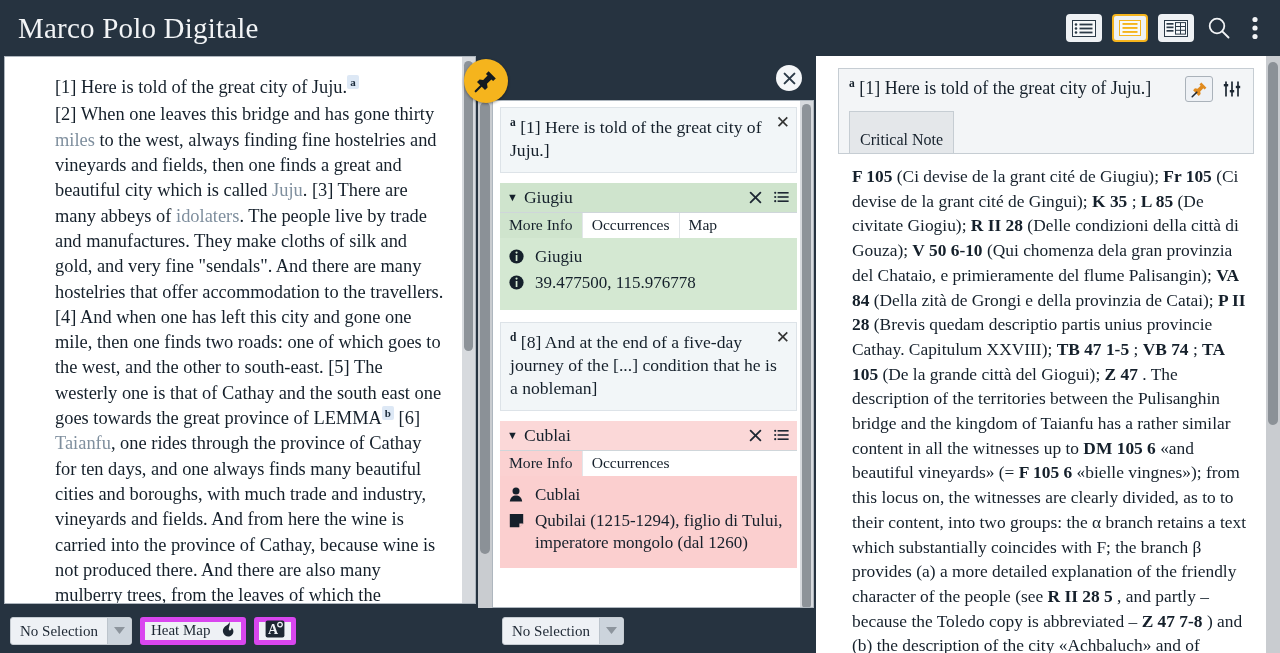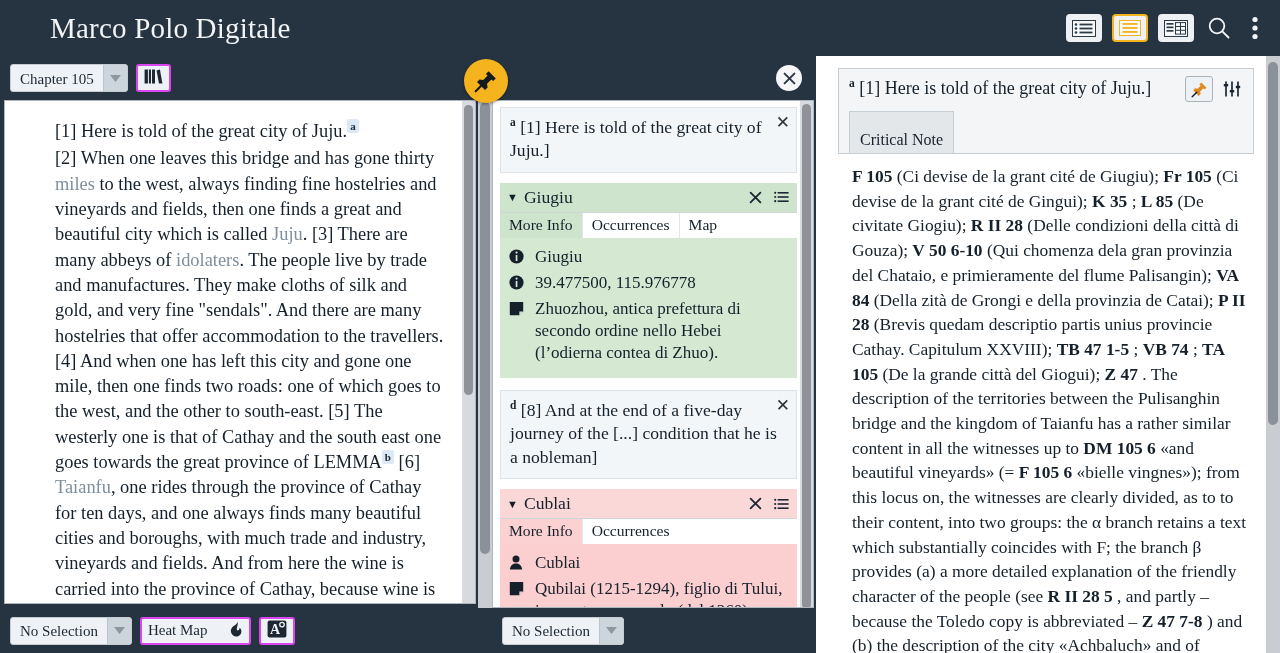--- a/index.html
+++ b/index.html
@@ -18,21 +18,20 @@
     align-items: center;
     padding: 0 14px 0 18px;
     position: relative;
   }
   #app-title {
     color: #f2f4f6;
     font-size: 29px;
     font-family: "Liberation Serif", serif;
     letter-spacing: .2px;
     white-space: nowrap;
-    margin-left: 32px;
   }
   #header-tools {
     margin-left: auto;
     display: flex;
     align-items: center;
     gap: 10px;
   }
   .view-icon {
     width: 36px; height: 28px;
     background: #eef1f4;
@@ -81,24 +80,24 @@
   }
   .sel-arrow {
     width: 24px;
     background: #ccd4dc;
     border-left: 1px solid #bcc4cc;
     display: flex; align-items: center; justify-content: center;
   }
   .tool-btn {
     height: 28px; min-width: 30px;
     background: #eef1f5;
-    border: 2px solid #d946ef;
+    border: 5px solid #d946ef;
     border-radius: 3px;
     display: flex; align-items: center; justify-content: center;
-    padding: 0 6px; gap: 22px;
+    padding: 0 6px; gap: 11px;
     font-size: 15px; color: #1d2733;
     white-space: nowrap;
   }
   #left-text-area {
     flex: 1;
     background: #ffffff;
     border: 1px solid #aeb6be;
     margin: 0 2px 4px 4px;
     position: relative;
     overflow: hidden;
@@ -404,40 +403,20 @@
         <circle cx="3" cy="20.5" r="2.6" fill="#f2f4f6"></circle>
       </svg>
     </div>
   </div>
 </div>
 
 <div id="workspace">
 
   <div id="left-panel">
 
-    <div id="left-toolbar">
-      <div class="sel-box">
-        <span class="sel-label">Chapter 105</span>
-        <span class="sel-arrow">
-          <svg width="11" height="7" viewBox="0 0 11 7">
-              <polygon points="0,0 11,0 5.5,7" fill="#8d959d"></polygon>
-            </svg>
-        </span>
-      </div>
-      <div class="tool-btn">
-        <span>
-          <svg width="19" height="17" viewBox="0 0 19 17">
-            <rect x="0.6" y="1.5" width="3.3" height="14" fill="#1d2733"></rect>
-            <rect x="4.9" y="1.5" width="2.1" height="14" fill="#1d2733"></rect>
-            <rect x="8" y="1.5" width="3" height="14" fill="#1d2733"></rect>
-            <polygon points="12.5,2.6 15.9,1.5 18.4,15.5 15,15.5" fill="#1d2733"></polygon>
-          </svg>
-        </span>
-      </div>
-    </div>
 
     <div id="left-text-area">
       <div id="left-text-inner">
         <p>
           <span>[1] Here is told of the great city of Juju.</span><sup class="marker">a</sup>
         </p>
         <p>
           <span>[2] When one leaves this bridge and has gone thirty </span><span class="lnk">miles</span><span> to the west, always finding fine hostelries and vineyards and fields, then one finds a great and beautiful city which is called </span><span class="lnk">Juju</span><span>. [3] There are many abbeys of </span><span class="lnk">idolaters</span><span>. The people live by trade and manufactures. They make cloths of silk and gold, and very fine "sendals". And there are many hostelries that offer accommodation to the travellers. [4] And when one has left this city and gone one mile, then one finds two roads: one of which goes to the west, and the other to south-east. [5] The westerly one is that of Cathay and the south east one goes towards the great province of LEMMA</span><sup class="marker">b</sup><span> [6] </span><span class="lnk">Taianfu</span><span>, one rides through the province of Cathay for ten days, and one always finds many beautiful cities and boroughs, with much trade and industry, vineyards and fields. And from here the wine is carried into the province of Cathay, because wine is not produced there. And there are also many mulberry trees, from the leaves of which the inhabitants make much silk. [7] All these people are friendly, because of the great number of cities, which are not very far from one another; they are highly frequented because of the</span>
         </p>
       </div>
@@ -543,29 +522,20 @@
           <div class="ent-row">
             <span class="ri">
               <svg width="15" height="15" viewBox="0 0 15 15">
                   <circle cx="7.5" cy="7.5" r="7.1" fill="#15202b"></circle>
                   <rect x="6.7" y="6" width="1.7" height="6" fill="#d4e8d2"></rect>
                   <circle cx="7.55" cy="3.6" r="1.1" fill="#d4e8d2"></circle>
                 </svg>
             </span>
             <span class="rt">39.477500, 115.976778</span>
           </div>
-          <div class="ent-row">
-            <span class="ri">
-              <svg width="15" height="15" viewBox="0 0 15 15">
-                  <path d="M0.8 1 H14.2 V10.2 L10.2 14.2 H0.8 Z" fill="#15202b"></path>
-                  <path d="M10.4 14.2 V10.4 H14.2 Z" fill="#d4e8d2"></path>
-                </svg>
-            </span>
-            <span class="rt">Zhuozhou, antica prefettura di secondo ordine nello Hebei (l’odierna contea di Zhuo).</span>
-          </div>
         </div>
       </div>
 
       <div class="lemma-card">
         <sup>d</sup>
         <span>[8] And at the end of a five-day journey of the [...] condition that he is a nobleman]</span>
         <span class="card-x">✕</span>
       </div>
 
       <div class="entity-card pink">

